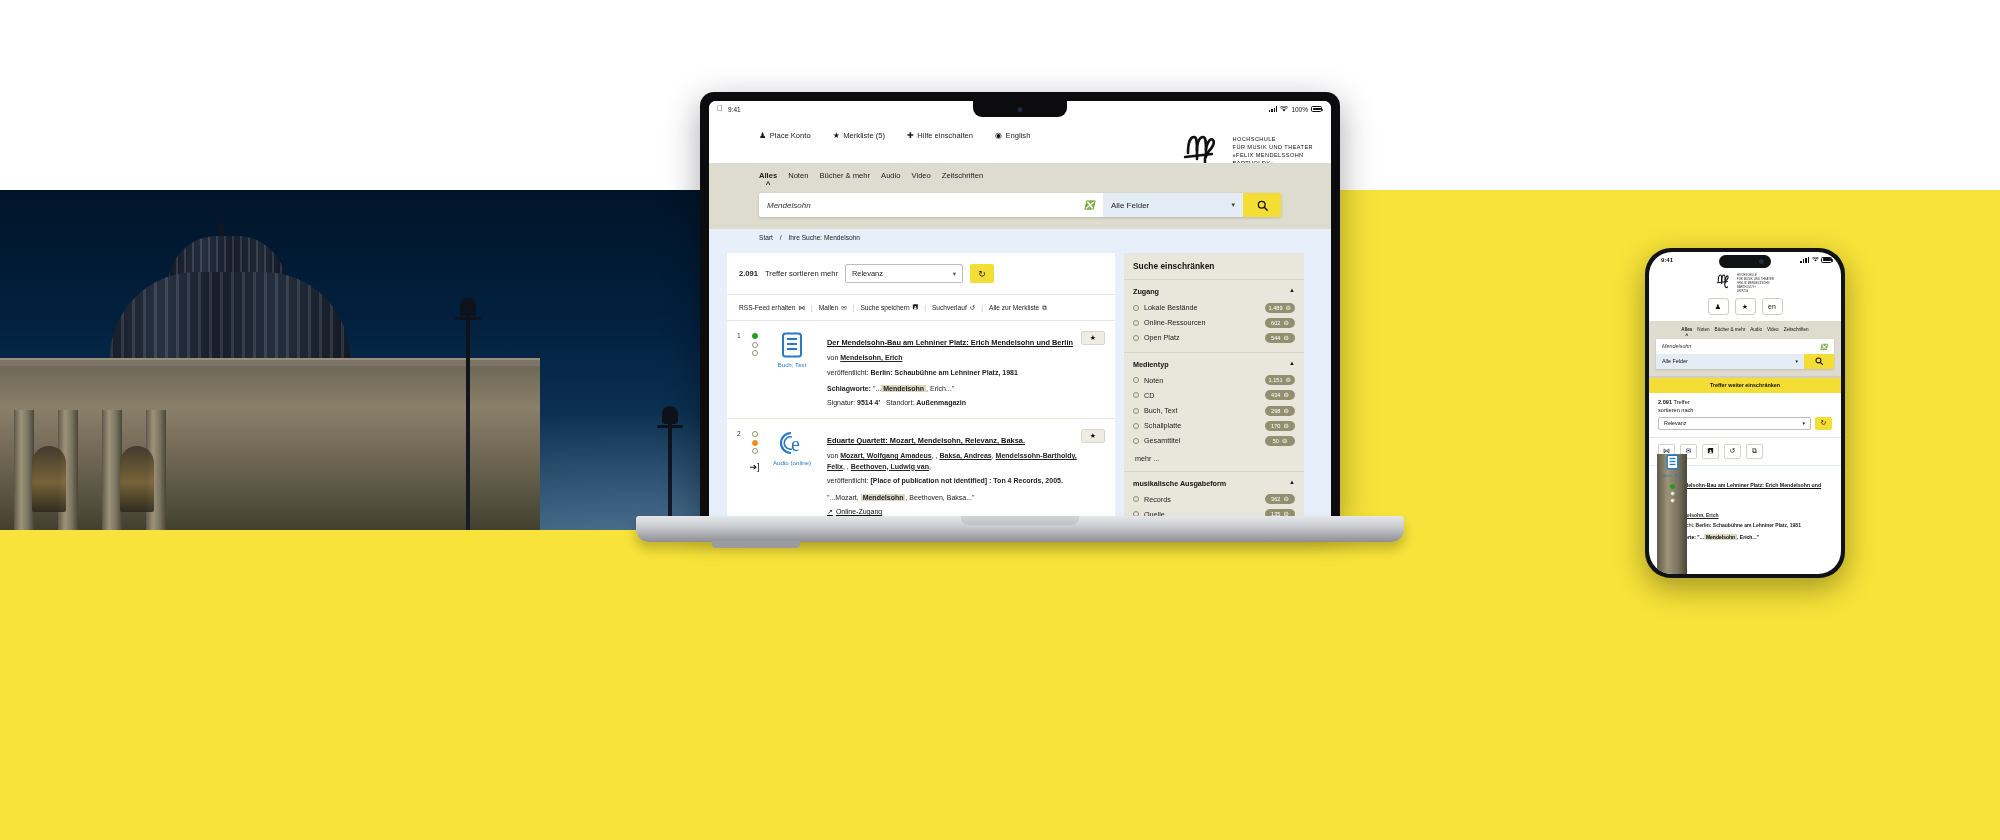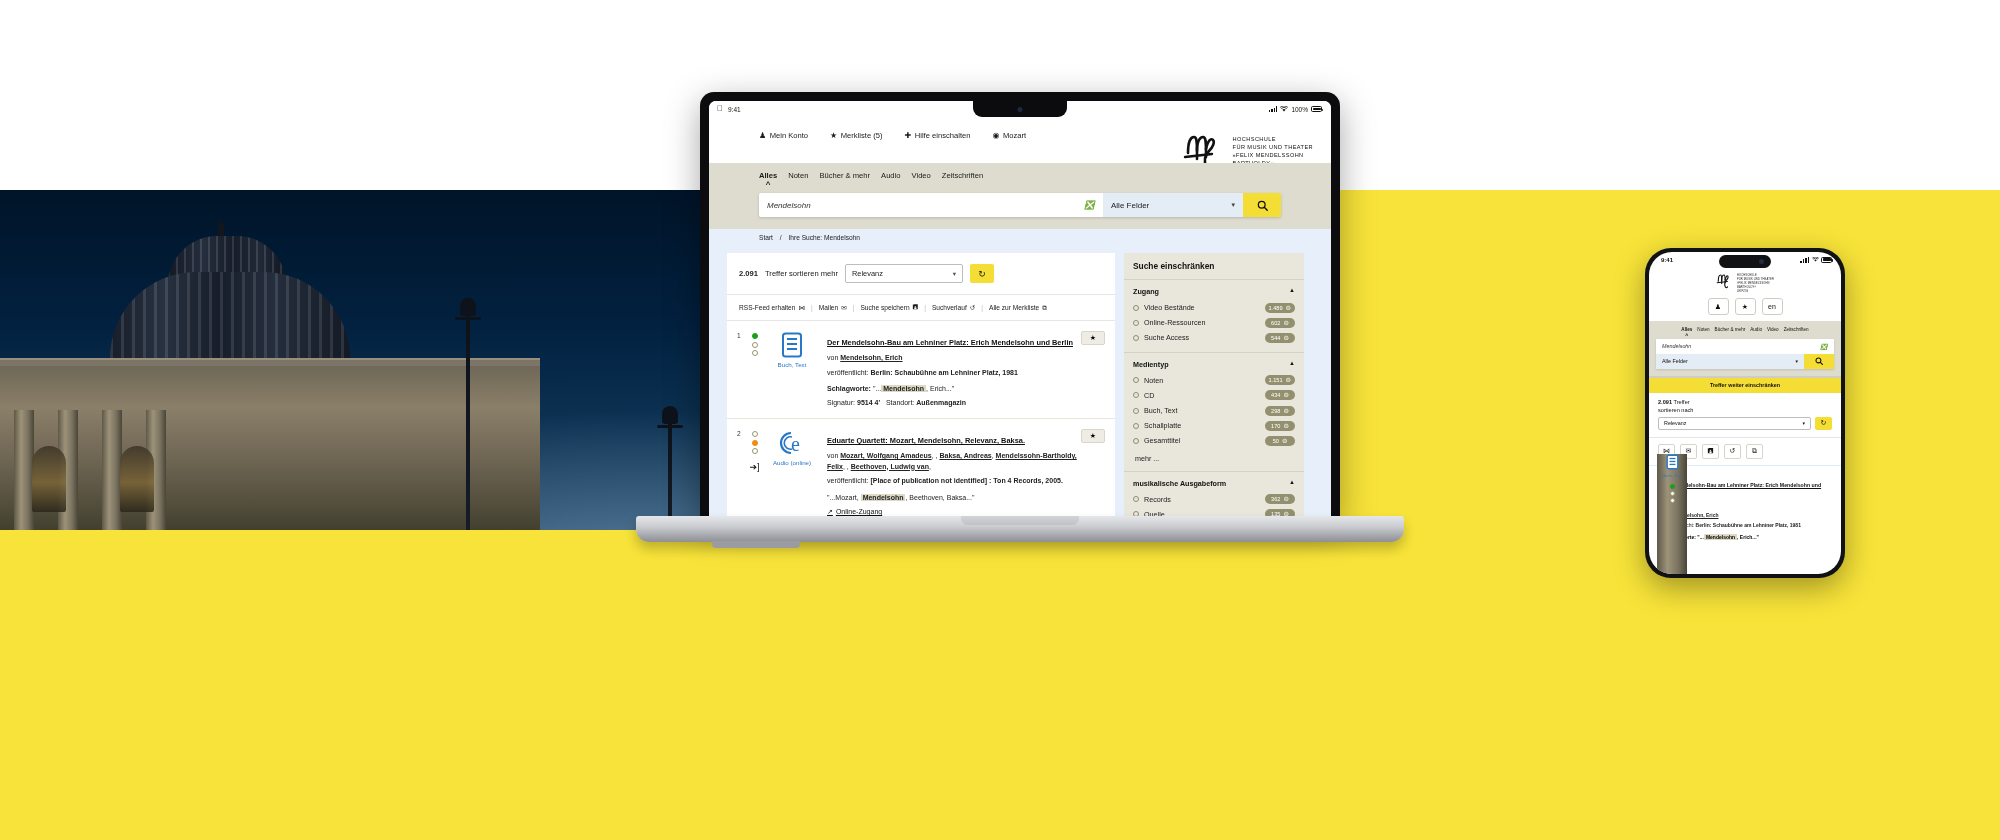--- a/index.html
+++ b/index.html
@@ -369,33 +369,33 @@
               </span>
           </div>
         </div>
 
         <div class="site">
 
           <div class="site-topwhite">
             <div class="topnav">
               <a href="#">
                 <span class="ico">♟</span>
-                <span>Mein Konto</span>
+                <span>Place Konto</span>
               </a>
               <a href="#">
                 <span class="ico">★</span>
                 <span>Merkliste (5)</span>
               </a>
               <a href="#">
                 <span class="ico">✚</span>
                 <span>Hilfe einschalten</span>
               </a>
               <a href="#">
                 <span class="ico">◉</span>
-                <span>Mozart</span>
+                <span>English</span>
               </a>
             </div>
 
             <div class="brand">
               <div class="brand-mark">
                 <svg width="42" height="46" viewBox="0 0 42 46">
                   <path d="M6 26 C6 14, 9 10, 12 10 C15 10, 15 16, 15 24 L15 32" stroke="#111" stroke-width="2.6" fill="none" stroke-linecap="round"></path>
                   <path d="M15 24 C15 14, 18 10, 21 10 C24 10, 24 16, 24 24 L24 30" stroke="#111" stroke-width="2.6" fill="none" stroke-linecap="round"></path>
                   <path d="M24 22 C26 13, 29 11, 31 13 C33 15, 31 20, 27 24 C23 28, 22 34, 24 40 C25.5 44, 29 44, 30 41" stroke="#111" stroke-width="2.6" fill="none" stroke-linecap="round"></path>
                   <path d="M3 30 L30 27" stroke="#111" stroke-width="2.4" stroke-linecap="round"></path>
@@ -577,37 +577,37 @@
             <div class="facets">
               <div class="facet-head">Suche einschränken</div>
 
               <div class="facet-grp">
                 <div class="gh">
                   <span>Zugang</span>
                   <span class="tri">▲</span>
                 </div>
                 <div class="frow">
                   <span class="radio"></span>
-                  <span>Video Bestände</span>
+                  <span>Lokale Bestände</span>
                   <span class="fcount">
                       <span>1.489</span>
                       <span class="minus">⊖</span>
                     </span>
                 </div>
                 <div class="frow">
                   <span class="radio"></span>
                   <span>Online-Ressourcen</span>
                   <span class="fcount">
                       <span>602</span>
                       <span class="minus">⊖</span>
                     </span>
                 </div>
                 <div class="frow">
                   <span class="radio"></span>
-                  <span>Suche Access</span>
+                  <span>Open Platz</span>
                   <span class="fcount">
                       <span>544</span>
                       <span class="minus">⊖</span>
                     </span>
                 </div>
               </div>
 
               <div class="facet-grp">
                 <div class="gh">
                   <span>Medientyp</span>

